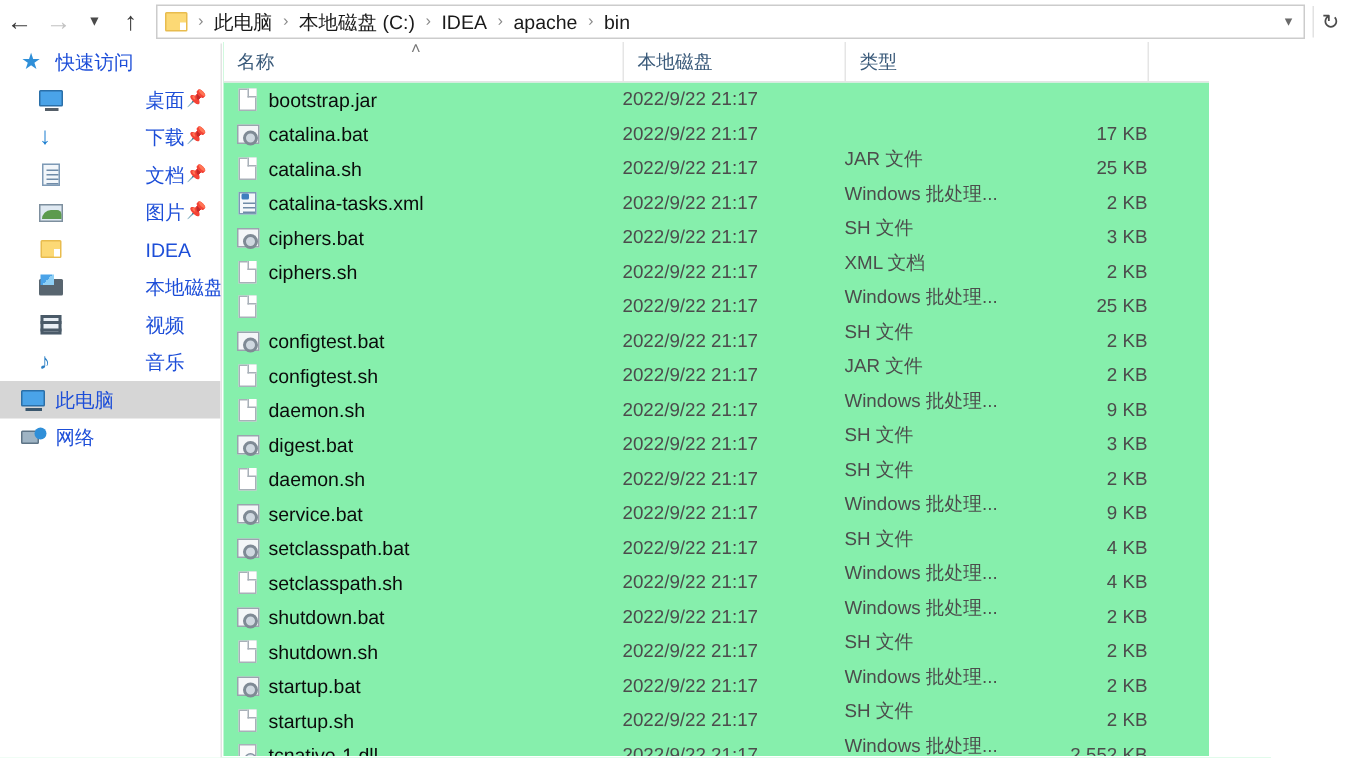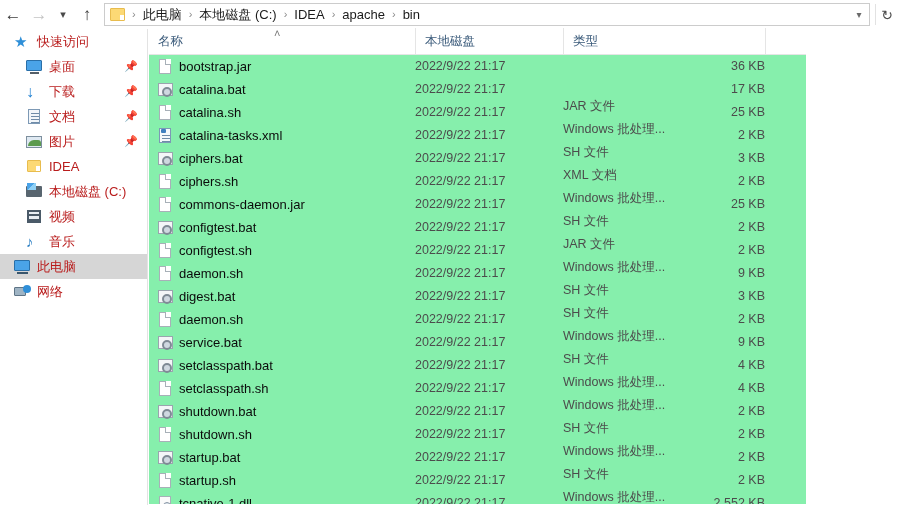--- a/index.html
+++ b/index.html
@@ -69,28 +69,28 @@
   
   #sidebar {
     position: absolute; left: 0; top: 29px; width: 148px; height: 476px;
     background: #ffffff; border-right: 1px solid #e3e3e3;
     overflow: hidden;
   }
   .nav-row {
     height: 25px; display: flex; align-items: center;
     padding-left: 14px; position: relative;
   }
-  .nav-row.lvl2 { padding-left: 26px; }
+  .nav-row.lvl2 { padding-left: 26px; gap: 48px; }
   .nav-row.selected { background: #d6d6d6; }
   .nav-ico {
     width: 17px; height: 17px; margin-right: 6px; position: relative;
     flex: 0 0 auto;
   }
   .nav-label {
-    font-size: 13px; color: #b91c1c; white-space: nowrap;
+    font-size: 13px; color: #1d4ed8; white-space: nowrap;
     line-height: 17px;
   }
   .pin {
     position: absolute; right: 13px; top: 7px;
     width: 10px; height: 11px; color: #9aa3ab; font-size: 11px;
     line-height: 10px;
   }
 
   
   .ic-star { color: #2f8fd8; font-size: 15px; line-height: 17px; }
@@ -375,21 +375,20 @@
       </div>
     </div>
   <div id="rows">
       <div class="row">
         <span class="f-ico ft-plain">
           <i></i>
         </span>
         <span class="f-name">bootstrap.jar</span>
         <span class="f-date">2022/9/22 21:17</span>
         <span class="f-type">JAR 文件</span>
-        <span class="f-size">36 KB</span>
       </div>
       <div class="row">
         <span class="f-ico ft-bat">
           <i></i>
         </span>
         <span class="f-name">catalina.bat</span>
         <span class="f-date">2022/9/22 21:17</span>
         <span class="f-type">Windows 批处理...</span>
         <span class="f-size">17 KB</span>
       </div>
@@ -427,21 +426,20 @@
         </span>
         <span class="f-name">ciphers.sh</span>
         <span class="f-date">2022/9/22 21:17</span>
         <span class="f-type">SH 文件</span>
         <span class="f-size">2 KB</span>
       </div>
       <div class="row">
         <span class="f-ico ft-plain">
           <i></i>
         </span>
-        <span class="f-name">commons-daemon.jar</span>
         <span class="f-date">2022/9/22 21:17</span>
         <span class="f-type">JAR 文件</span>
         <span class="f-size">25 KB</span>
       </div>
       <div class="row">
         <span class="f-ico ft-bat">
           <i></i>
         </span>
         <span class="f-name">configtest.bat</span>
         <span class="f-date">2022/9/22 21:17</span>

